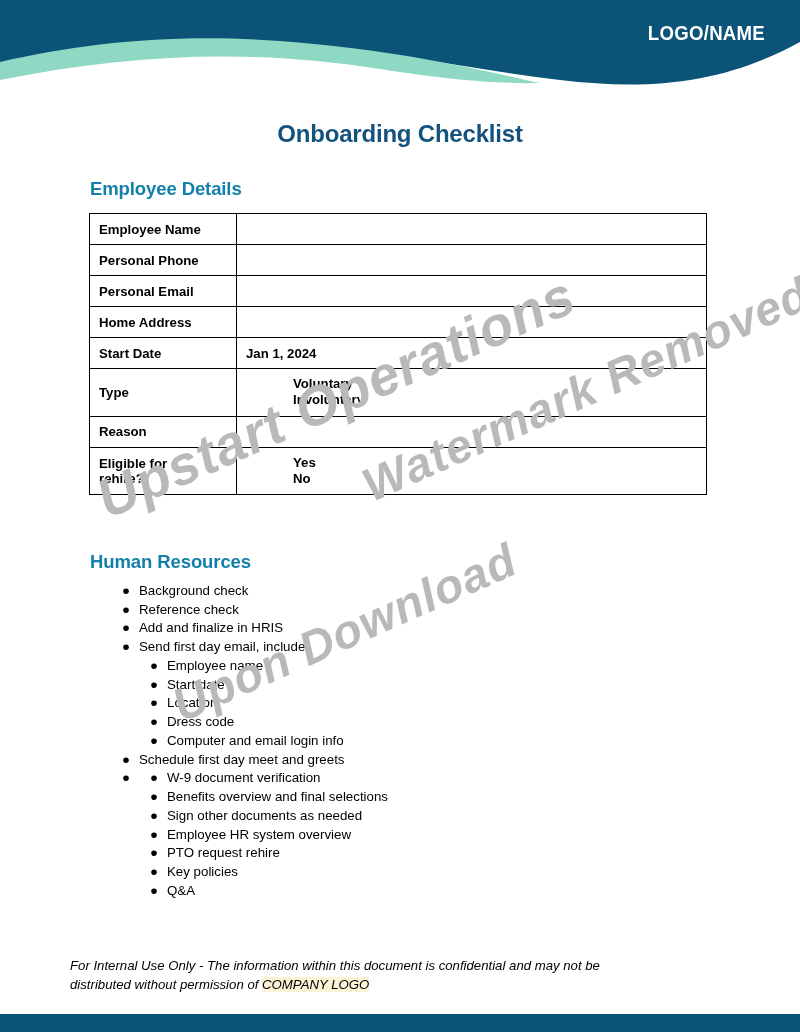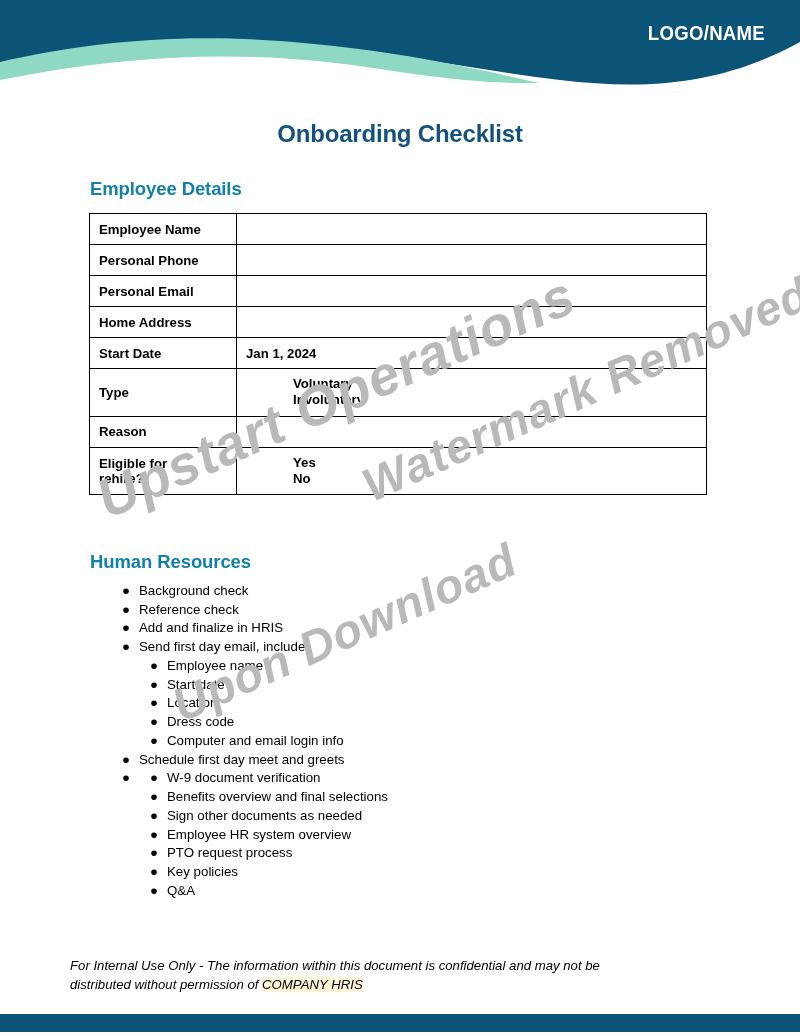--- a/index.html
+++ b/index.html
@@ -302,35 +302,35 @@
     <li>
       <span class="bullet">●</span>
       <span>Sign other documents as needed</span>
     </li>
     <li>
       <span class="bullet">●</span>
       <span>Employee HR system overview</span>
     </li>
     <li>
       <span class="bullet">●</span>
-      <span>PTO request process</span>
+      <span>PTO request rehire</span>
     </li>
     <li>
       <span class="bullet">●</span>
       <span>Key policies</span>
     </li>
     <li>
       <span class="bullet">●</span>
       <span>Q&amp;A</span>
     </li>
   </ul>
 </div>
 
 <div class="watermark" id="watermark-upstart">Upstart Operations</div>
 <div class="watermark" id="watermark-removed">Watermark Removed</div>
 <div class="watermark" id="watermark-download">Upon Download</div>
 
 <div class="footer-note">
   <span>For Internal Use Only - The information within this document is confidential and may not be</span><br>
-  <span>distributed without permission of </span><span class="highlight">COMPANY HRIS</span>
+  <span>distributed without permission of </span><span class="highlight">COMPANY LOGO</span>
 </div>
 
 <div class="footer-bar"></div>
 
 </body></html>

